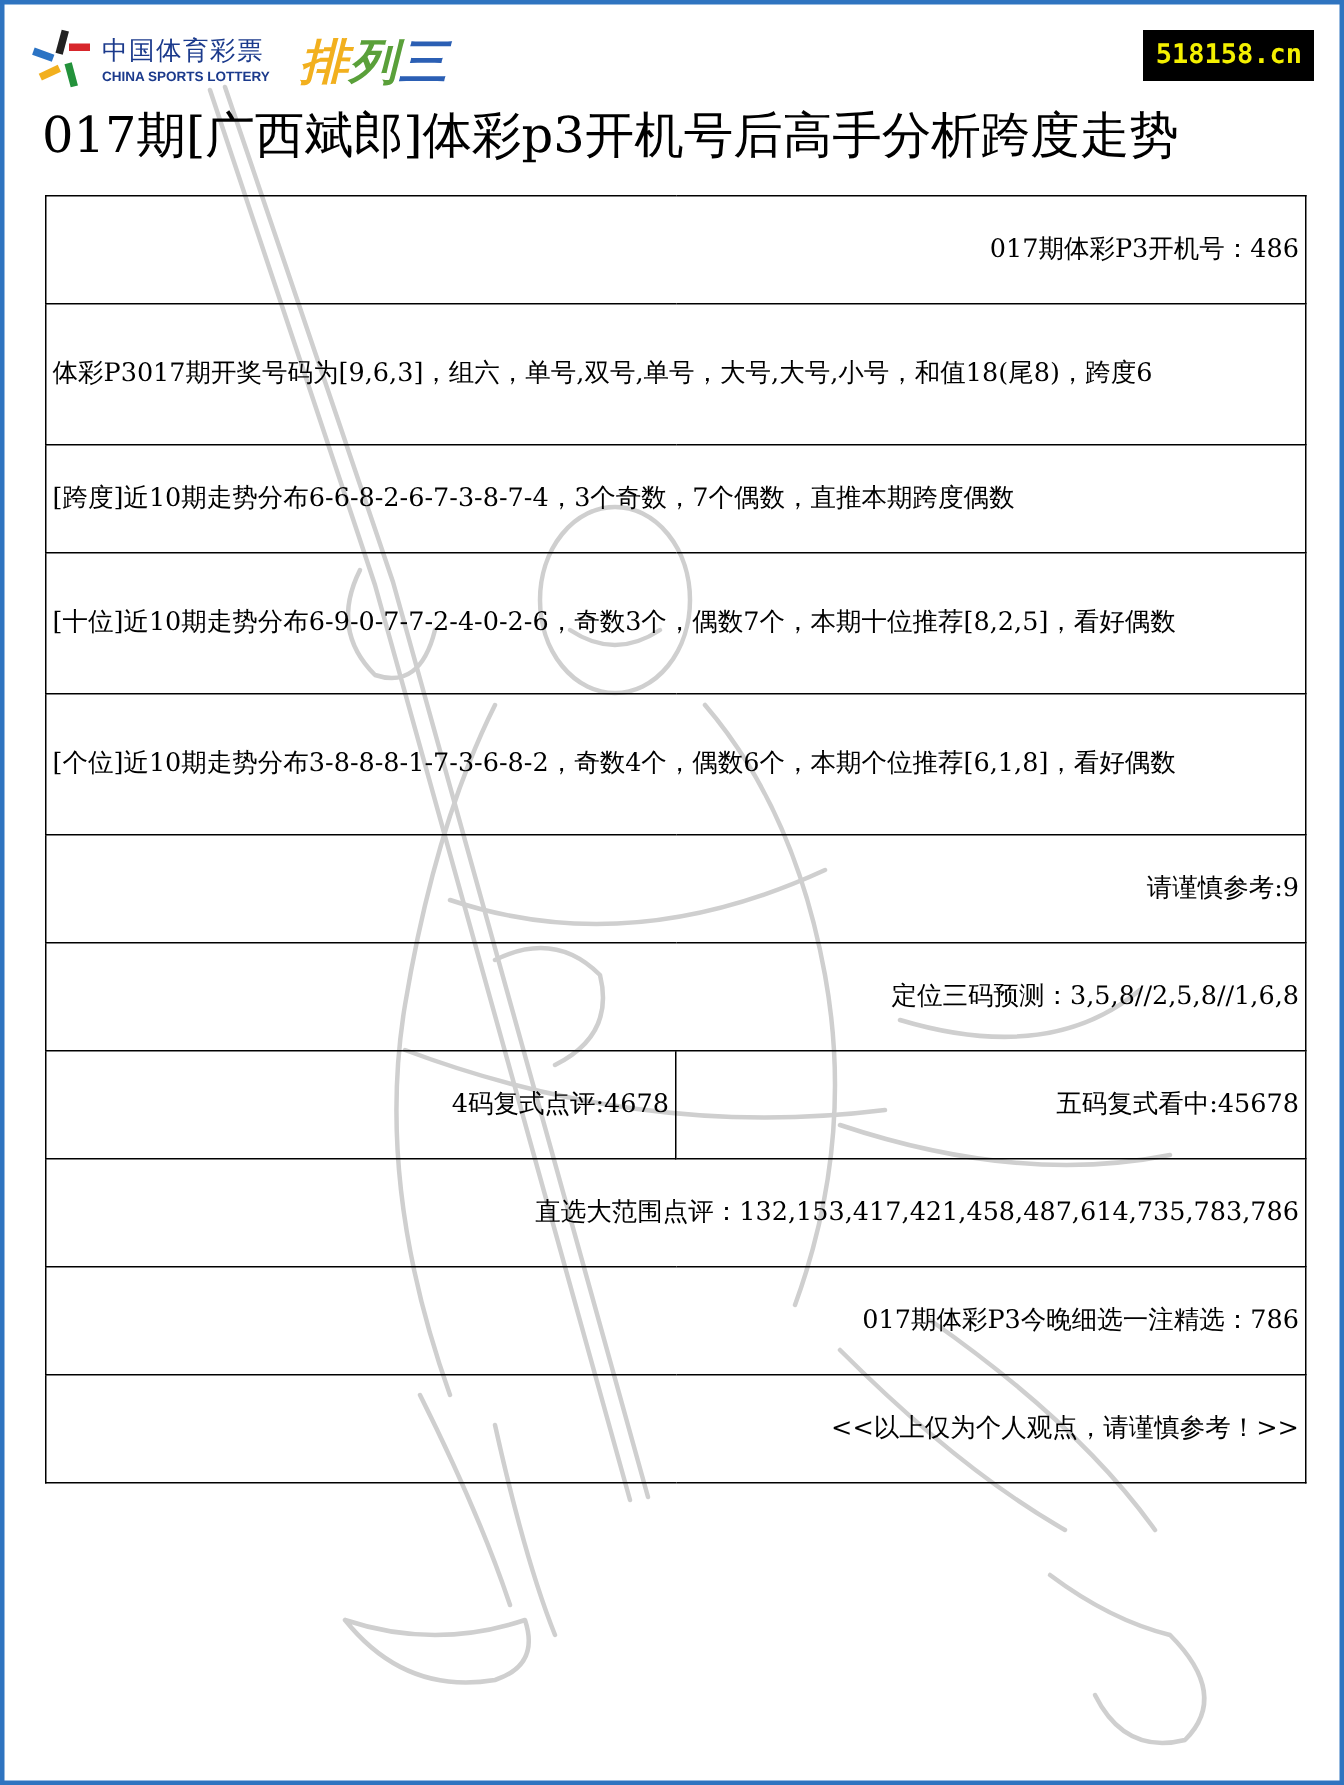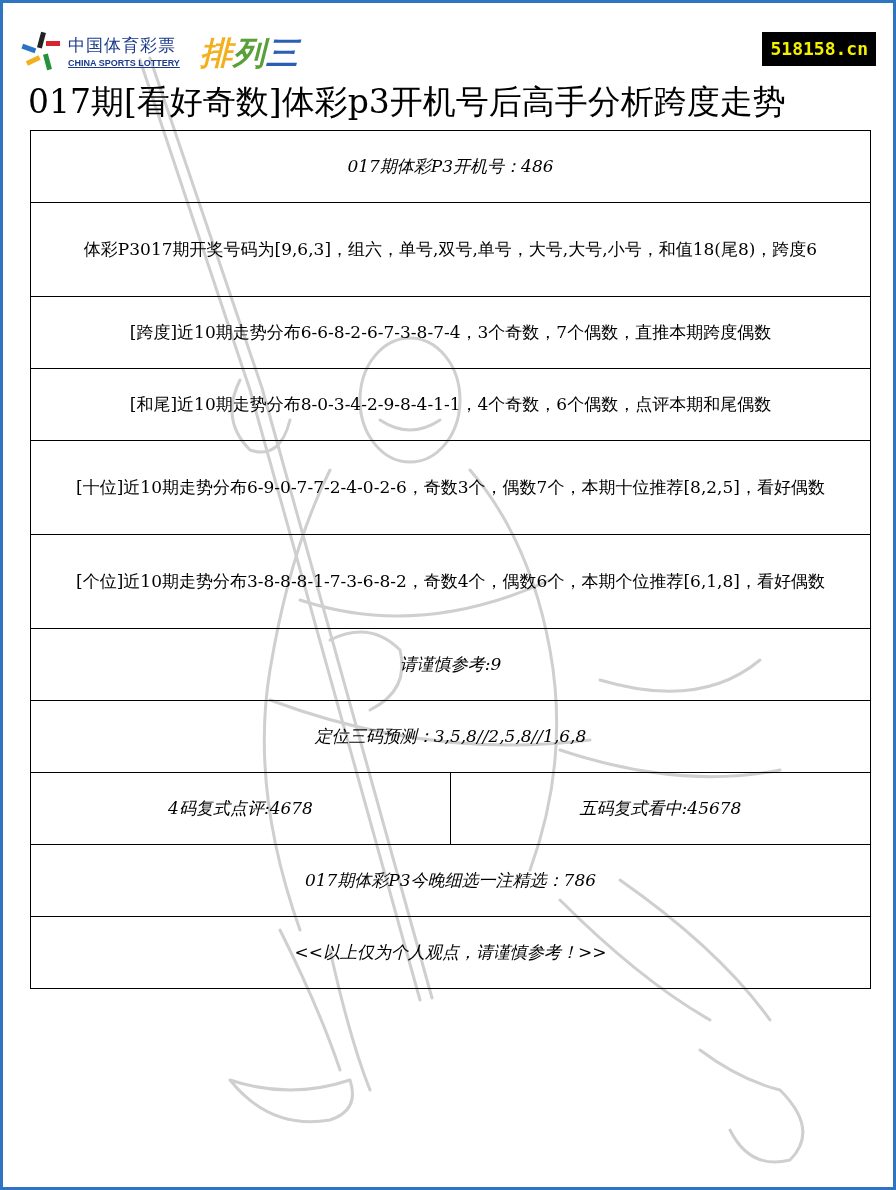--- a/index.html
+++ b/index.html
@@ -15,33 +15,33 @@
       position: absolute; left: 0; top: 0; width: 896px; height: 1190px;
       box-sizing: border-box;
       border: 3px solid #2f74c0;
       border-top-width: 3px;
     }
     .watermark {
       position: absolute; left: 0; top: 0; width: 896px; height: 1190px;
       pointer-events: none;
     }
     .header {
-      position: absolute; left: 0; top: 0; width: 896px; height: 125px; margin-top: 12px;
+      position: absolute; left: 0; top: 0; width: 896px; height: 125px;
     }
     .logo {
       position: absolute; left: 20px; top: 18px; height: 44px; width: 300px;
     }
     .logo-star { position: absolute; left: 0; top: 0; width: 44px; height: 44px; }
     .logo-cn {
       position: absolute; left: 48px; top: 4px;
       font-family: "DejaVu Sans", sans-serif; font-size: 17px; color: #1b3a8c; letter-spacing: 1px;
     }
     .logo-en {
       position: absolute; left: 48px; top: 28px;
-      font-family: "Liberation Sans", sans-serif; font-weight: bold; font-size: 9px; color: #1b3a8c; text-decoration: underline;
+      font-family: "Liberation Sans", sans-serif; font-weight: bold; font-size: 9px; color: #1b3a8c;
     }
     .logo-pl3 {
       position: absolute; left: 180px; top: 2px;
       font-family: "DejaVu Sans", sans-serif; font-weight: bold; font-style: italic; font-size: 32px;
       letter-spacing: 1px;
     }
     .logo-pl3 .c1 { color: #f2b01e; }
     .logo-pl3 .c2 { color: #5aa03a; }
     .logo-pl3 .c3 { color: #2b5fb4; }
     .site-badge {
@@ -58,22 +58,22 @@
       position: absolute; left: 30px; top: 130px; width: 841px;
       border-collapse: collapse;
       background: transparent;
     }
     .table td {
       border: 1px solid #000;
       font-size: 17px; line-height: 23px;
       padding: 0 4px;
       vertical-align: middle;
     }
-    .table td.center { text-align: center; font-style: italic; }
-    .table td.left { text-align: center; }
+    .table td.center { text-align: right; }
+    .table td.left { text-align: left; }
   </style>
 </head>
 <body>
 
 <svg class="watermark" viewBox="0 0 896 1190" xmlns="http://www.w3.org/2000/svg">
   <g fill="none" stroke="#cfcfcf" stroke-width="3" stroke-linecap="round" stroke-linejoin="round">
 
     <path d="M140 60 L250 390 L420 1000"></path>
     <path d="M150 58 L262 388 L432 998"></path>
 
@@ -109,53 +109,53 @@
       <rect x="26" y="11" width="14" height="5" fill="#d7262b"></rect>
       <rect x="2" y="16" width="14" height="5" fill="#2b73c4" transform="rotate(20 9 18)"></rect>
       <rect x="6" y="28" width="14" height="5" fill="#f2b01e" transform="rotate(-25 13 30)"></rect>
       <rect x="25" y="24" width="5" height="16" fill="#23923b" transform="rotate(-15 27 32)"></rect>
     </svg>
     <span class="logo-cn">中国体育彩票</span>
     <span class="logo-en">CHINA SPORTS LOTTERY</span>
     <span class="logo-pl3"><span class="c1">排</span><span class="c2">列</span><span class="c3">三</span></span>
   </div>
   <div class="site-badge">518158.cn</div>
-  <h1 class="page-title" style="margin:0;font-weight:normal;">017期[看好奇数]体彩p3开机号后高手分析跨度走势</h1>
+  <h1 class="page-title" style="margin:0;font-weight:normal;">017期[广西斌郎]体彩p3开机号后高手分析跨度走势</h1>
 </div>
 
 <table class="table">
   <tbody>
       <tr style="height:72px">
     <td class="center" colspan="2">017期体彩P3开机号：486</td>
   </tr>
   <tr style="height:94px">
     <td class="left" colspan="2">体彩P3017期开奖号码为[9,6,3]，组六，单号,双号,单号，大号,大号,小号，和值18(尾8)，跨度6</td>
   </tr>
   <tr style="height:72px">
     <td class="left" colspan="2">[跨度]近10期走势分布6-6-8-2-6-7-3-8-7-4，3个奇数，7个偶数，直推本期跨度偶数</td>
-  </tr>
-  <tr style="height:72px">
-    <td class="left" colspan="2">[和尾]近10期走势分布8-0-3-4-2-9-8-4-1-1，4个奇数，6个偶数，点评本期和尾偶数</td>
   </tr>
   <tr style="height:94px">
     <td class="left" colspan="2">[十位]近10期走势分布6-9-0-7-7-2-4-0-2-6，奇数3个，偶数7个，本期十位推荐[8,2,5]，看好偶数</td>
   </tr>
   <tr style="height:94px">
     <td class="left" colspan="2">[个位]近10期走势分布3-8-8-8-1-7-3-6-8-2，奇数4个，偶数6个，本期个位推荐[6,1,8]，看好偶数</td>
   </tr>
   <tr style="height:72px">
     <td class="center" colspan="2">请谨慎参考:9</td>
   </tr>
   <tr style="height:72px">
     <td class="center" colspan="2">定位三码预测：3,5,8//2,5,8//1,6,8</td>
   </tr>
   <tr style="height:72px">
     <td class="center" style="width:50%">4码复式点评:4678</td>
     <td class="center" style="width:50%">五码复式看中:45678</td>
   </tr>
   <tr style="height:72px">
+    <td class="center" colspan="2">直选大范围点评：132,153,417,421,458,487,614,735,783,786</td>
+  </tr>
+  <tr style="height:72px">
     <td class="center" colspan="2">017期体彩P3今晚细选一注精选：786</td>
   </tr>
   <tr style="height:72px">
     <td class="center" colspan="2">&lt;&lt;以上仅为个人观点，请谨慎参考！&gt;&gt;</td>
   </tr>
 </tbody>
   </table>
 
 </body></html>

